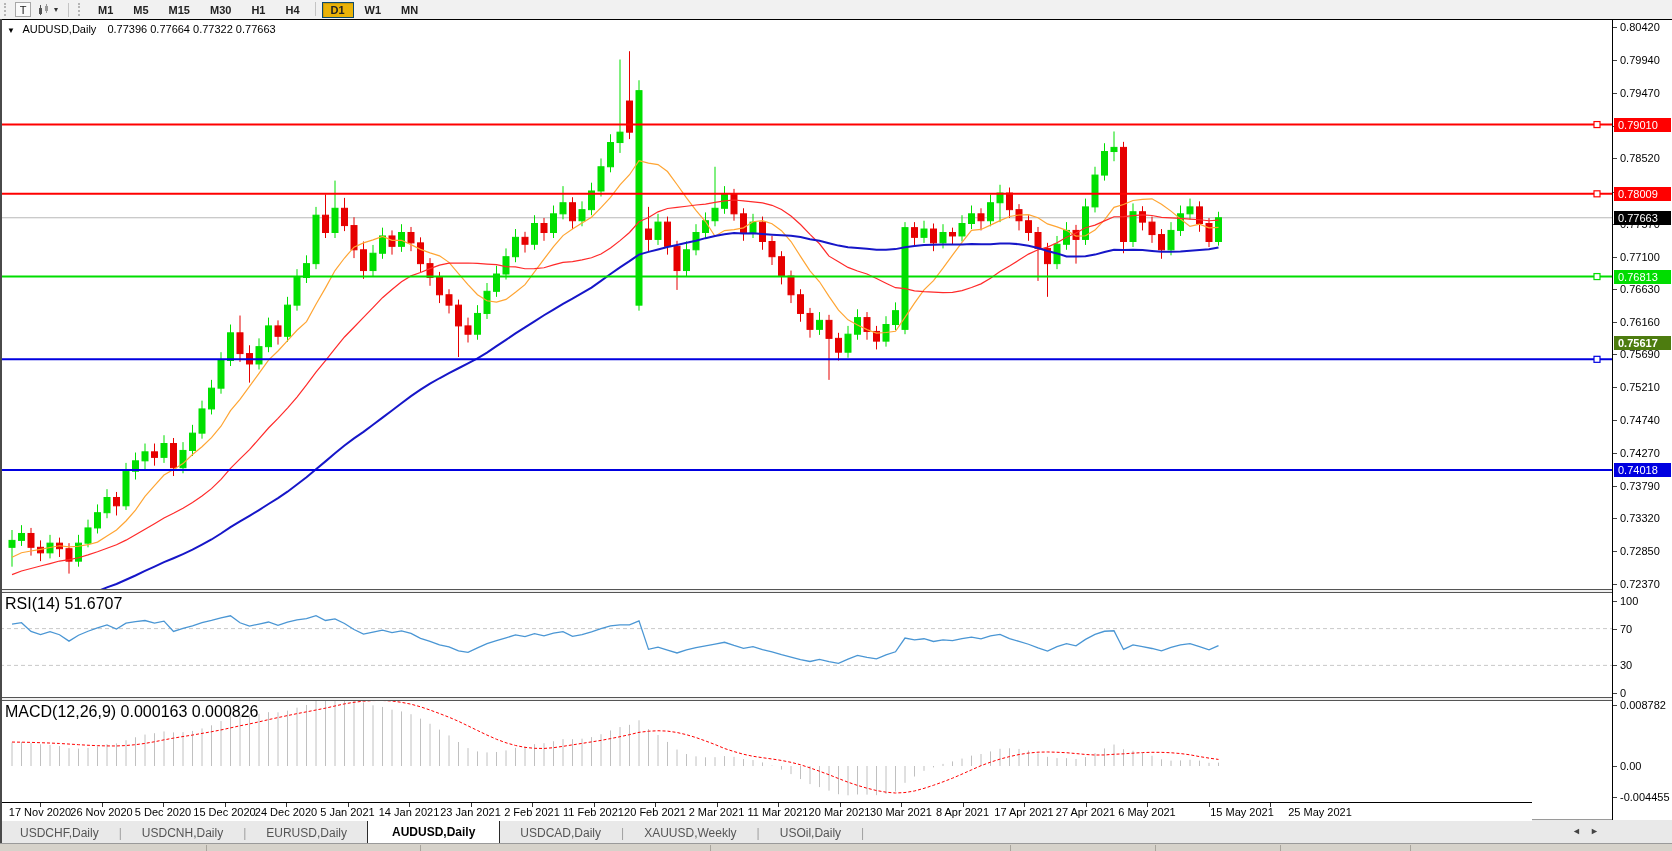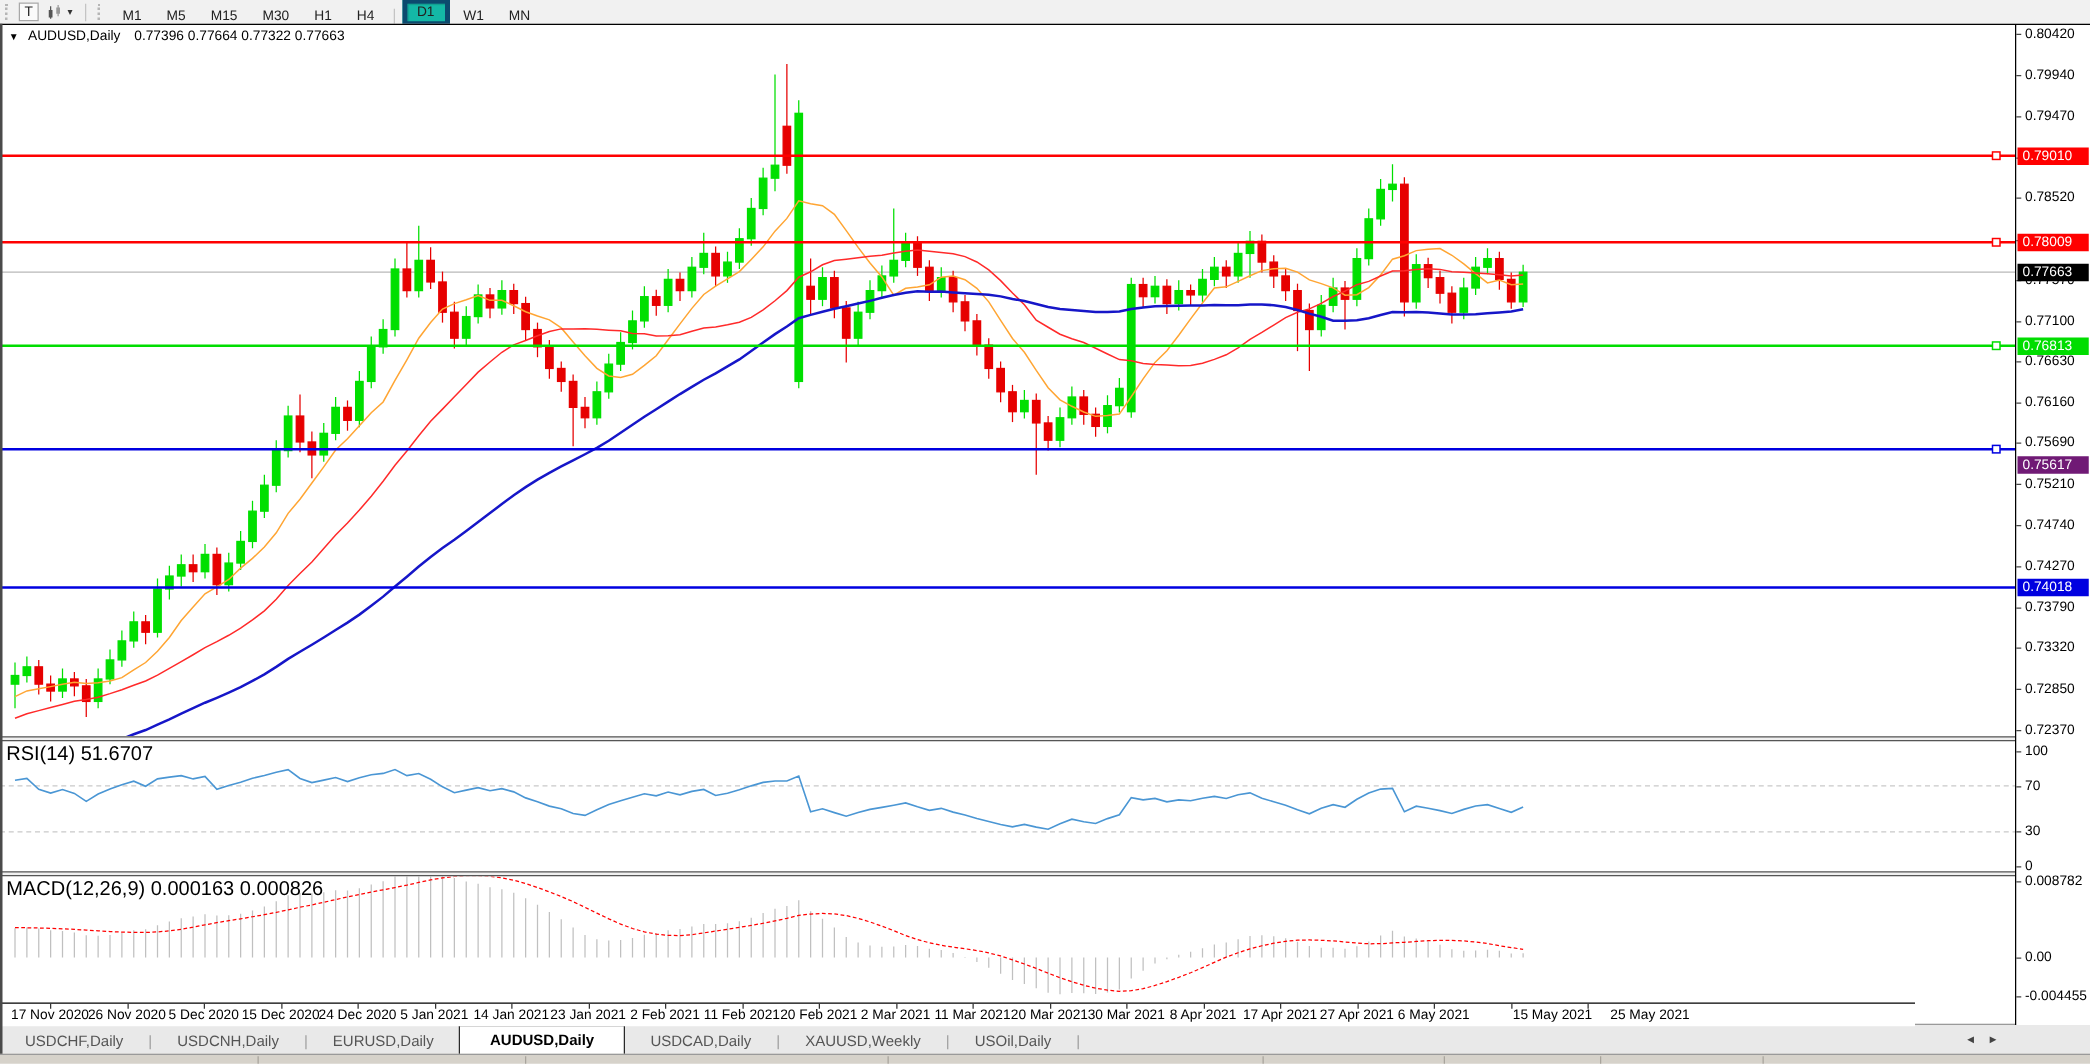--- a/index.html
+++ b/index.html
@@ -3,21 +3,21 @@
 <meta charset="utf-8">
 <style>
   html,body{margin:0;padding:0;background:#fff;}
   body{width:1672px;height:851px;position:relative;font-family:"Liberation Sans",sans-serif;overflow:hidden;}
   
   .toolbar{position:absolute;top:0;left:0;width:1672px;height:19px;background:#f1f1f1;border-bottom:1px solid #c8c8c8;display:flex;align-items:center;font-size:11px;color:#222;}
   .grip{width:4px;height:13px;margin:0 4px;border-left:2px dotted #b5b5b5;}
   .tbtn{height:15px;min-width:16px;display:flex;align-items:center;justify-content:center;padding:0 3px;margin:0 1px;border:1px solid #a8a8a8;background:#fafafa;box-sizing:border-box;cursor:default;}
   .tsep{width:1px;height:14px;background:#c4c4c4;margin:0 5px;}
   .tf{padding:1px 8px;margin:0 1px;border:1px solid transparent;color:#222;}
-  .tf.active{background:#14b8a6;border:4px solid #0c4a6e;box-shadow:inset 1px 1px 1px rgba(0,0,0,.15);}
+  .tf.active{background:#eab308;border:1px solid #0c4a6e;box-shadow:inset 1px 1px 1px rgba(0,0,0,.15);}
   .ddarrow{font-size:8px;margin-left:3px;color:#333;}
   
   .chart-region{position:absolute;top:19px;left:0;width:1672px;height:800px;background:#fff;border-top:1px solid #000;}
   .frame-left{position:absolute;top:19px;left:0;width:2px;height:824px;background:#4a4a4a;z-index:6;}
   .panel{position:absolute;left:0;width:1612px;overflow:hidden;}
   .pdiv{position:absolute;left:0;width:1672px;height:4px;background:#f0f0f0;border-top:1px solid #555;border-bottom:1px solid #555;box-sizing:border-box;z-index:4;}
   .chart-title{position:absolute;top:3px;left:7px;font-size:11px;color:#000;z-index:5;white-space:nowrap;}
   .chart-title .tri{font-size:8px;margin-right:5px;}
   .ind-label{position:absolute;left:5px;top:2px;font-size:16px;color:#000;z-index:5;white-space:nowrap;}
   
@@ -52,21 +52,21 @@
     <svg width="14" height="12">
       <rect x="2" y="4" width="3" height="6" fill="#555"></rect>
         <line x1="3.5" y1="1" x2="3.5" y2="11" stroke="#555" stroke-width="1"></line>
       <rect x="8" y="2" width="3" height="5" fill="#999"></rect>
         <line x1="9.5" y1="0" x2="9.5" y2="9" stroke="#999" stroke-width="1"></line>
     </svg>
     <span class="ddarrow">▾</span>
   </span>
   <span class="tsep"></span>
   <span class="grip"></span>
-  <span id="tf-group" style="display:flex;align-items:flex-end;">
+  <span id="tf-group" style="display:flex;align-items:flex-start;font-weight:bold;">
       <span class="tf">M1</span>
       <span class="tf">M5</span>
       <span class="tf">M15</span>
       <span class="tf">M30</span>
       <span class="tf">H1</span>
       <span class="tf">H4</span>
       <span class="tsep"></span>
       <span class="tf active">D1</span>
       <span class="tf">W1</span>
       <span class="tf">MN</span>
@@ -643,21 +643,21 @@
         <span class="dash"></span>
         <span class="tl">0.00</span>
       </div>
       <div class="tick" style="top: 776.74px;">
         <span class="dash"></span>
         <span class="tl">-0.004455</span>
       </div>
       <div class="pbox" style="top: 97.5579px; background: rgb(255, 0, 0);">0.79010</div>
       <div class="pbox" style="top: 166.817px; background: rgb(255, 0, 0);">0.78009</div>
       <div class="pbox" style="top: 249.568px; background: rgb(0, 221, 0);">0.76813</div>
-      <div class="pbox" style="top: 345px; background: #701a75;">0.75617</div>
+      <div class="pbox" style="top: 316px; background: #4d7c0f; font-weight: bold;">0.75617</div>
       <div class="pbox" style="top: 442.954px; background: rgb(0, 0, 224);">0.74018</div>
       <div class="pbox" style="top: 190.757px; background: rgb(0, 0, 0);">0.77663</div>
     </div>
 </div>
 
 <div class="frame-left"></div>
 
 <div class="tabbar" id="tabbar">
     <span class="tab">USDCHF,Daily</span>
     <span class="tab-sep">|</span>

